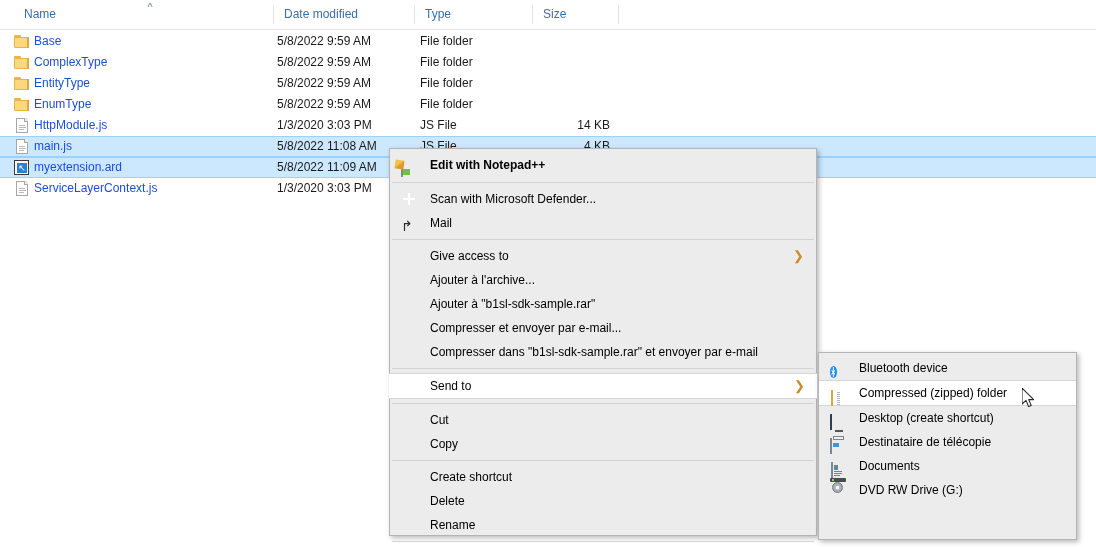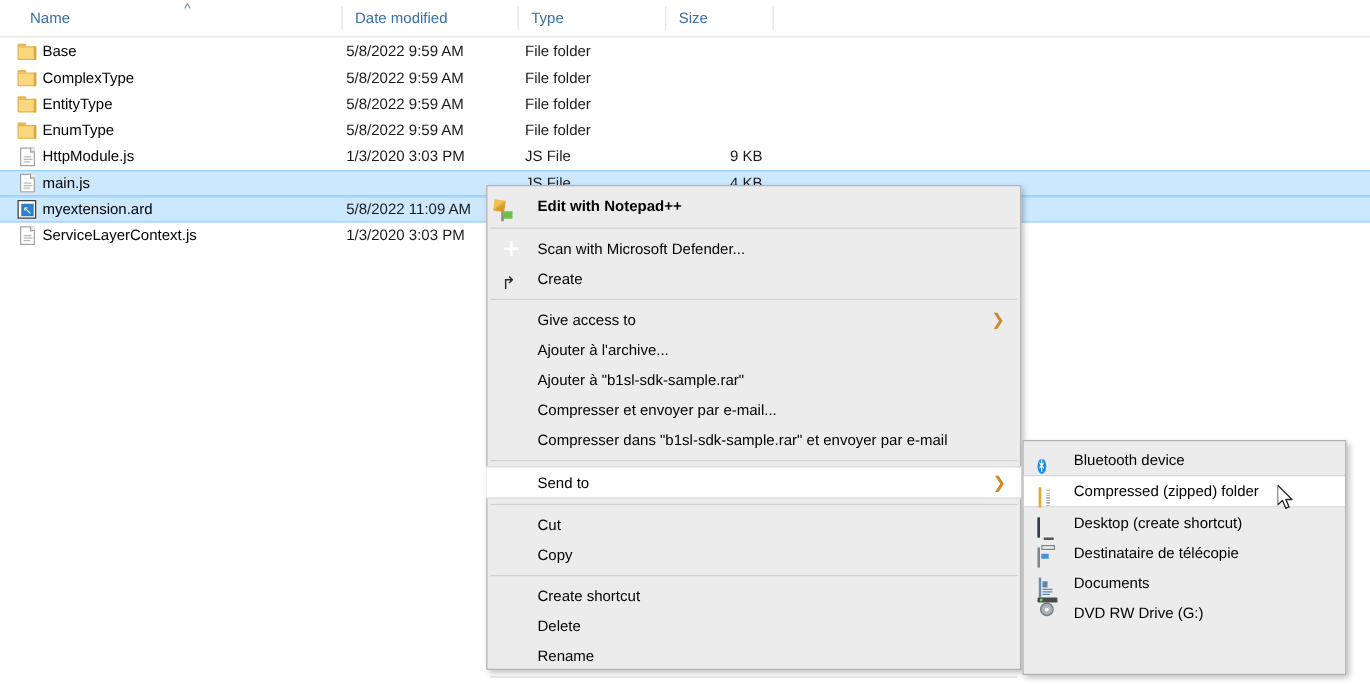--- a/index.html
+++ b/index.html
@@ -71,21 +71,21 @@
     background: #cce8ff;
     border-top: 1px solid #99d1ff;
     border-bottom: 1px solid #99d1ff;
   }
   .cell {
     position: absolute;
     top: 0;
     height: 21px;
     line-height: 21px;
     font-size: 12px;
-    color: #000000;
+    color: #1d4ed8;
     white-space: nowrap;
     overflow: hidden;
   }
   .cell-name   { left: 34px;  width: 230px; }
   .cell-date   { left: 277px; width: 130px; color: #1a1a1a; }
   .cell-type   { left: 420px; width: 105px; color: #1a1a1a; }
   .cell-size   { left: 532px; width: 78px; text-align: right; color: #1a1a1a; }
   .file-row.selected .cell { line-height: 19px; }
 
   .row-icon {
@@ -464,33 +464,34 @@
           <div class="ico-doc">
             <div class="fold"></div>
             <div class="ln" style="top:6px;width:6px;"></div>
             <div class="ln" style="top:8px;width:7px;"></div>
             <div class="ln" style="top:10px;width:5px;"></div>
           </div>
         </div>
       <div class="cell cell-name">HttpModule.js</div>
       <div class="cell cell-date">1/3/2020 3:03 PM</div>
       <div class="cell cell-type">JS File</div>
-      <div class="cell cell-size">9 KB</div>
+      <div class="cell cell-size">14 KB</div>
     </div>
 
     <div class="file-row selected">
       <div class="row-icon">
           <div class="ico-doc">
             <div class="fold"></div>
             <div class="ln" style="top:6px;width:6px;"></div>
             <div class="ln" style="top:8px;width:7px;"></div>
             <div class="ln" style="top:10px;width:5px;"></div>
           </div>
         </div>
       <div class="cell cell-name">main.js</div>
+      <div class="cell cell-date">5/8/2022 11:08 AM</div>
       <div class="cell cell-type">JS File</div>
       <div class="cell cell-size">4 KB</div>
     </div>
 
     <div class="file-row selected">
       <div class="row-icon">
           <div class="ico-ard">
             <div class="sq"></div>
             <div class="arr">↖</div>
           </div>
@@ -526,21 +527,21 @@
     </div>
     <div class="ctx-sep"></div>
 
     <div class="ctx-item">
       <span class="ctx-icon"><span class="ic-shield"></span></span>
       <span>Scan with Microsoft Defender...</span>
     </div>
 
     <div class="ctx-item">
       <span class="ctx-icon"><span class="ic-share">↱</span></span>
-      <span>Create</span>
+      <span>Mail</span>
     </div>
     <div class="ctx-sep"></div>
 
     <div class="ctx-item">
       <span>Give access to</span>
       <span class="ctx-arrow">❯</span>
     </div>
 
     <div class="ctx-item">
       <span>Ajouter à l'archive...</span>

